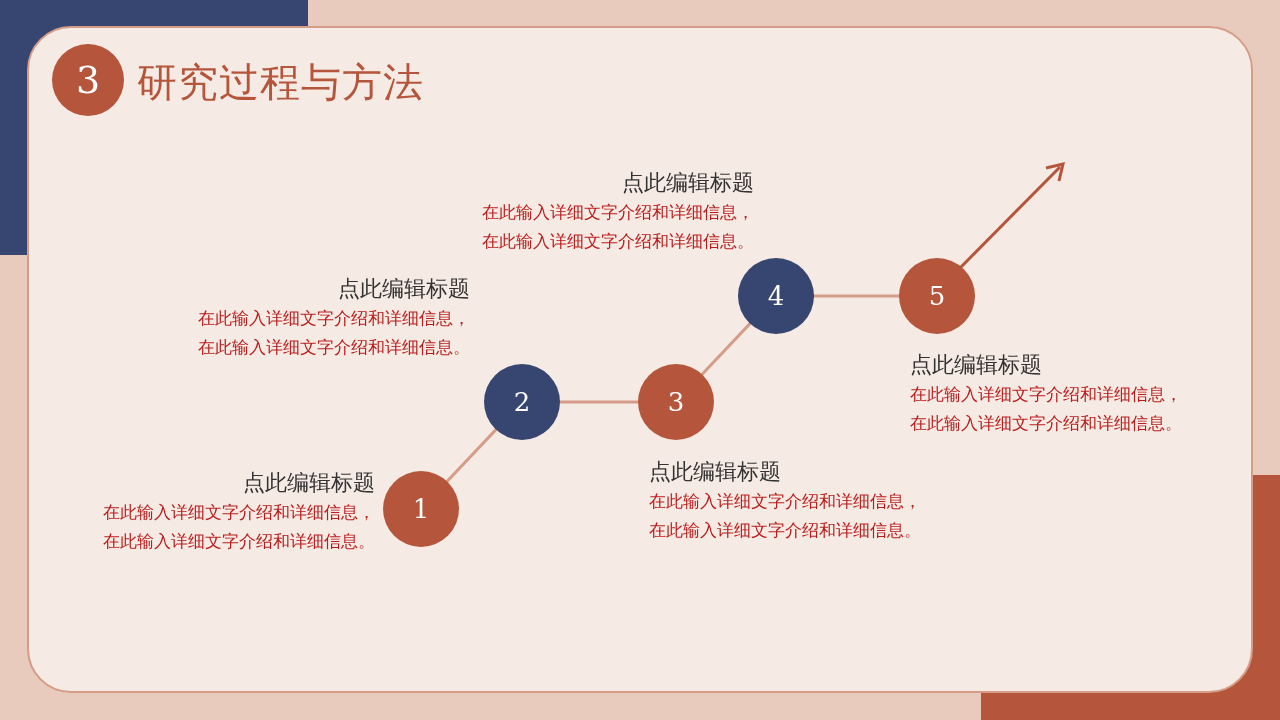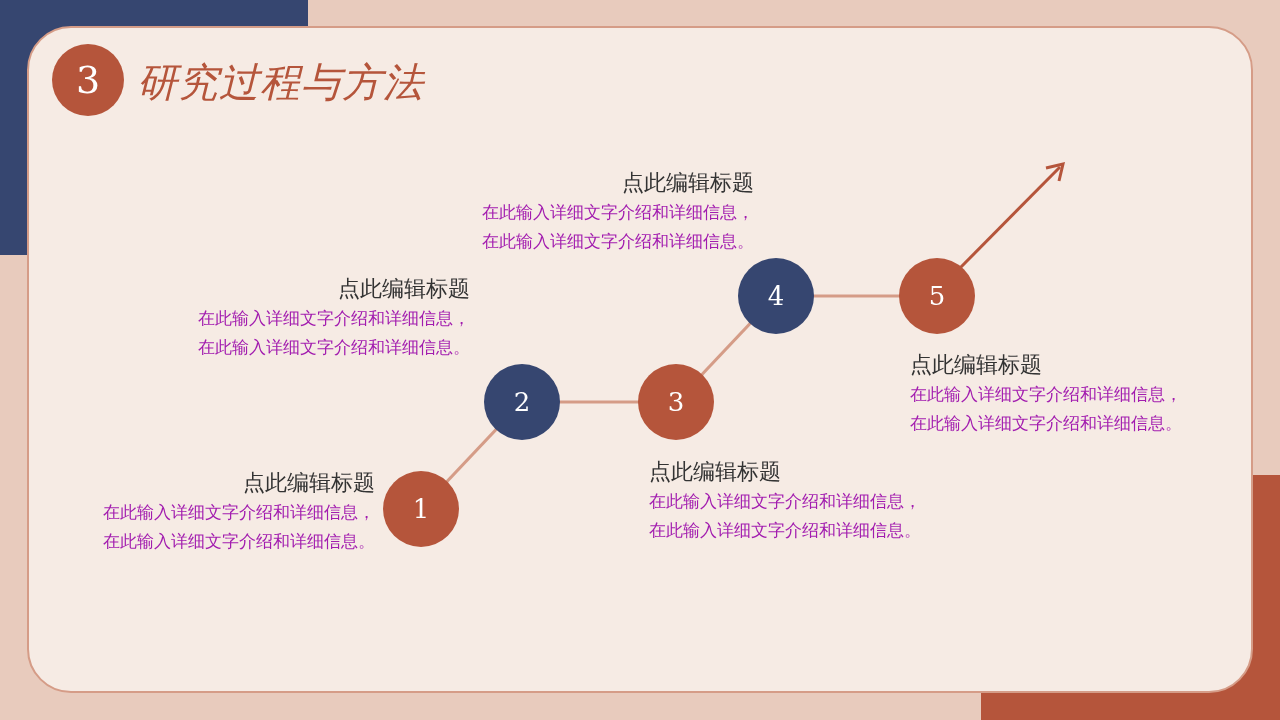--- a/index.html
+++ b/index.html
@@ -1,27 +1,27 @@
 <!DOCTYPE html>
 <html><head>
 <meta charset="utf-8">
 <style>
   html,body{margin:0;padding:0;}
   body{width:1280px;height:720px;position:relative;overflow:hidden;background:#e8cbbd;font-family:"DejaVu Serif","Liberation Serif",serif;}
   .blk-navy{position:absolute;left:0;top:0;width:308px;height:255px;background:#364670;}
   .blk-orange{position:absolute;left:981px;top:475px;width:299px;height:245px;background:#b5553b;}
   .card{position:absolute;left:27px;top:26px;width:1226px;height:667px;background:#f6ebe4;border:2px solid #d59c87;border-radius:44px;box-sizing:border-box;}
   .title-badge{position:absolute;left:52px;top:44px;width:72px;height:72px;border-radius:50%;background:#b5553b;color:#fff;font-size:38px;display:flex;align-items:center;justify-content:center;}
-  .title-text{position:absolute;left:137px;top:56px;font-size:40px;color:#b5553b;letter-spacing:1px;line-height:52px;font-style:italic;}
+  .title-text{position:absolute;left:137px;top:56px;font-size:40px;color:#b5553b;letter-spacing:1px;line-height:52px;}
   svg.lines{position:absolute;left:0;top:0;}
   .node{position:absolute;width:76px;height:76px;border-radius:50%;color:#fff;font-size:26px;display:flex;align-items:center;justify-content:center;}
   .node.o{background:#b5553b;} .node.n{background:#364670;}
   .tb{position:absolute;color:#3b3b3b;}
   .tb .h{font-size:22px;line-height:30px;color:#333;font-family:Liberation Serif, serif;}
-  .tb .d{font-size:17px;line-height:29px;color:#a21caf;white-space:nowrap;}
+  .tb .d{font-size:17px;line-height:29px;color:#b91c1c;white-space:nowrap;}
   .tb.r{text-align:right;} .tb.l{text-align:left;}
 </style>
 </head>
 <body>
 
 <div class="blk-navy"></div>
 <div class="blk-orange"></div>
 <div class="card"></div>
 
 <div class="title-badge">3</div>

